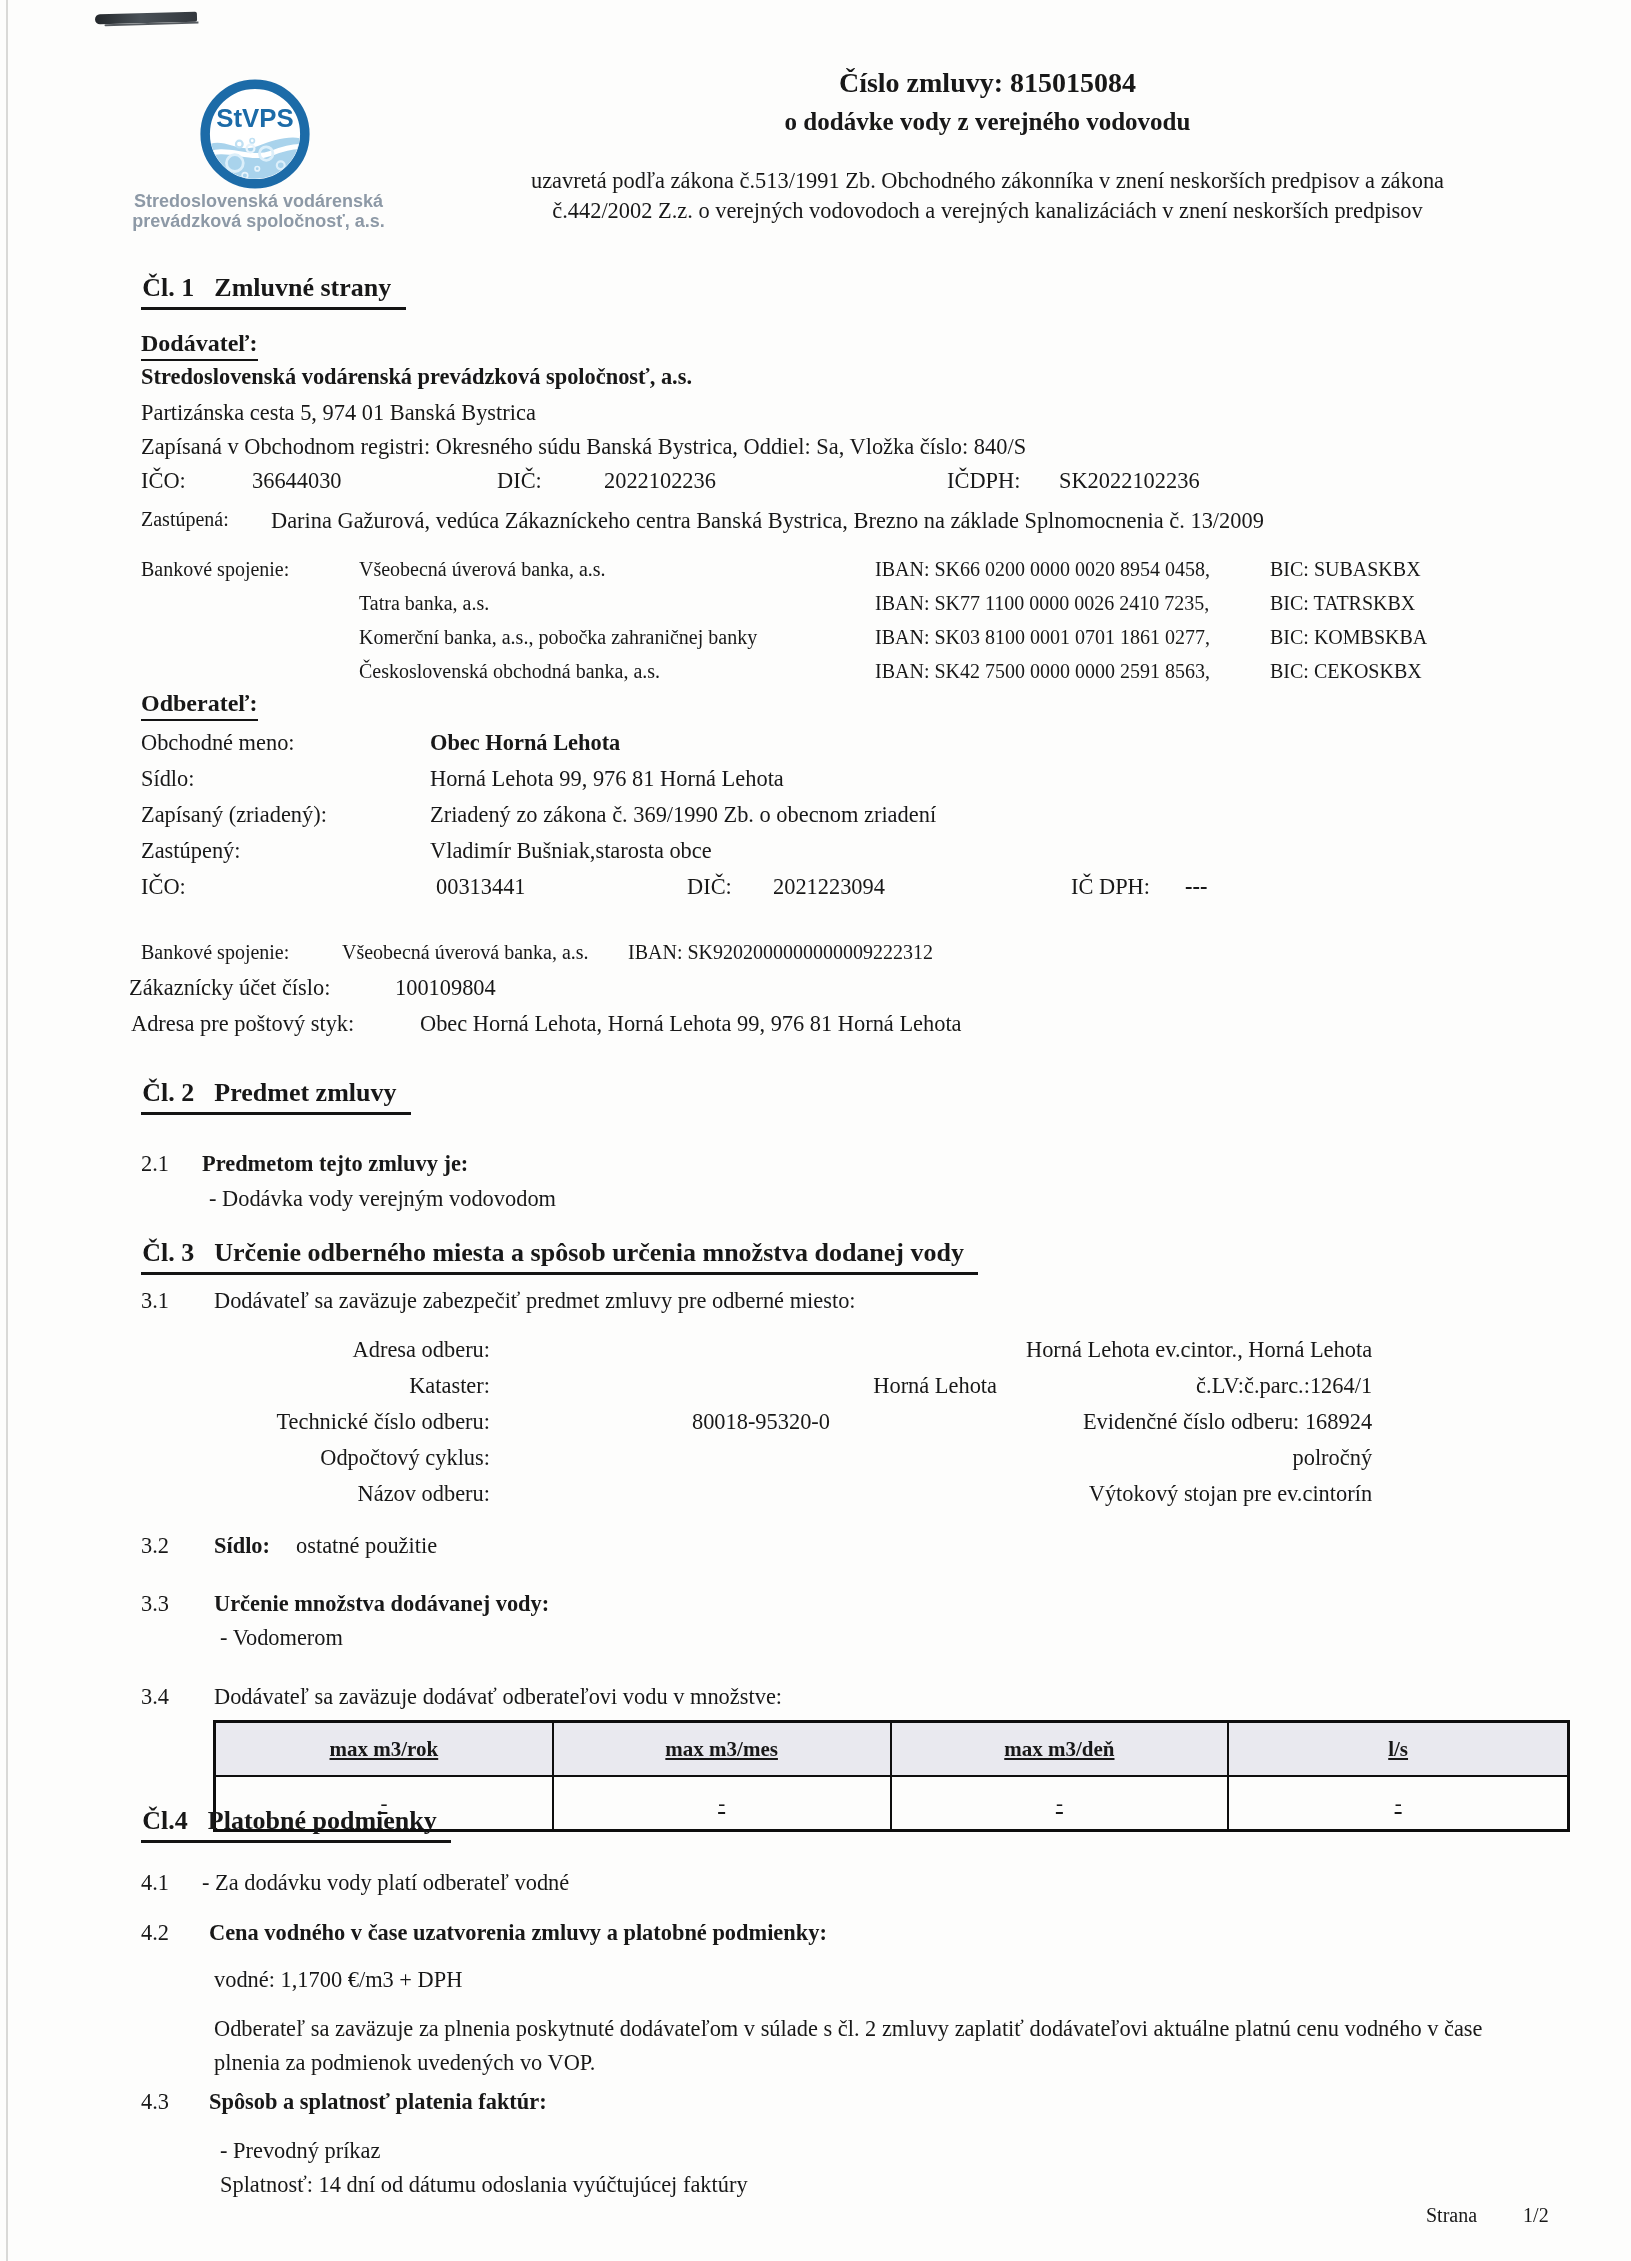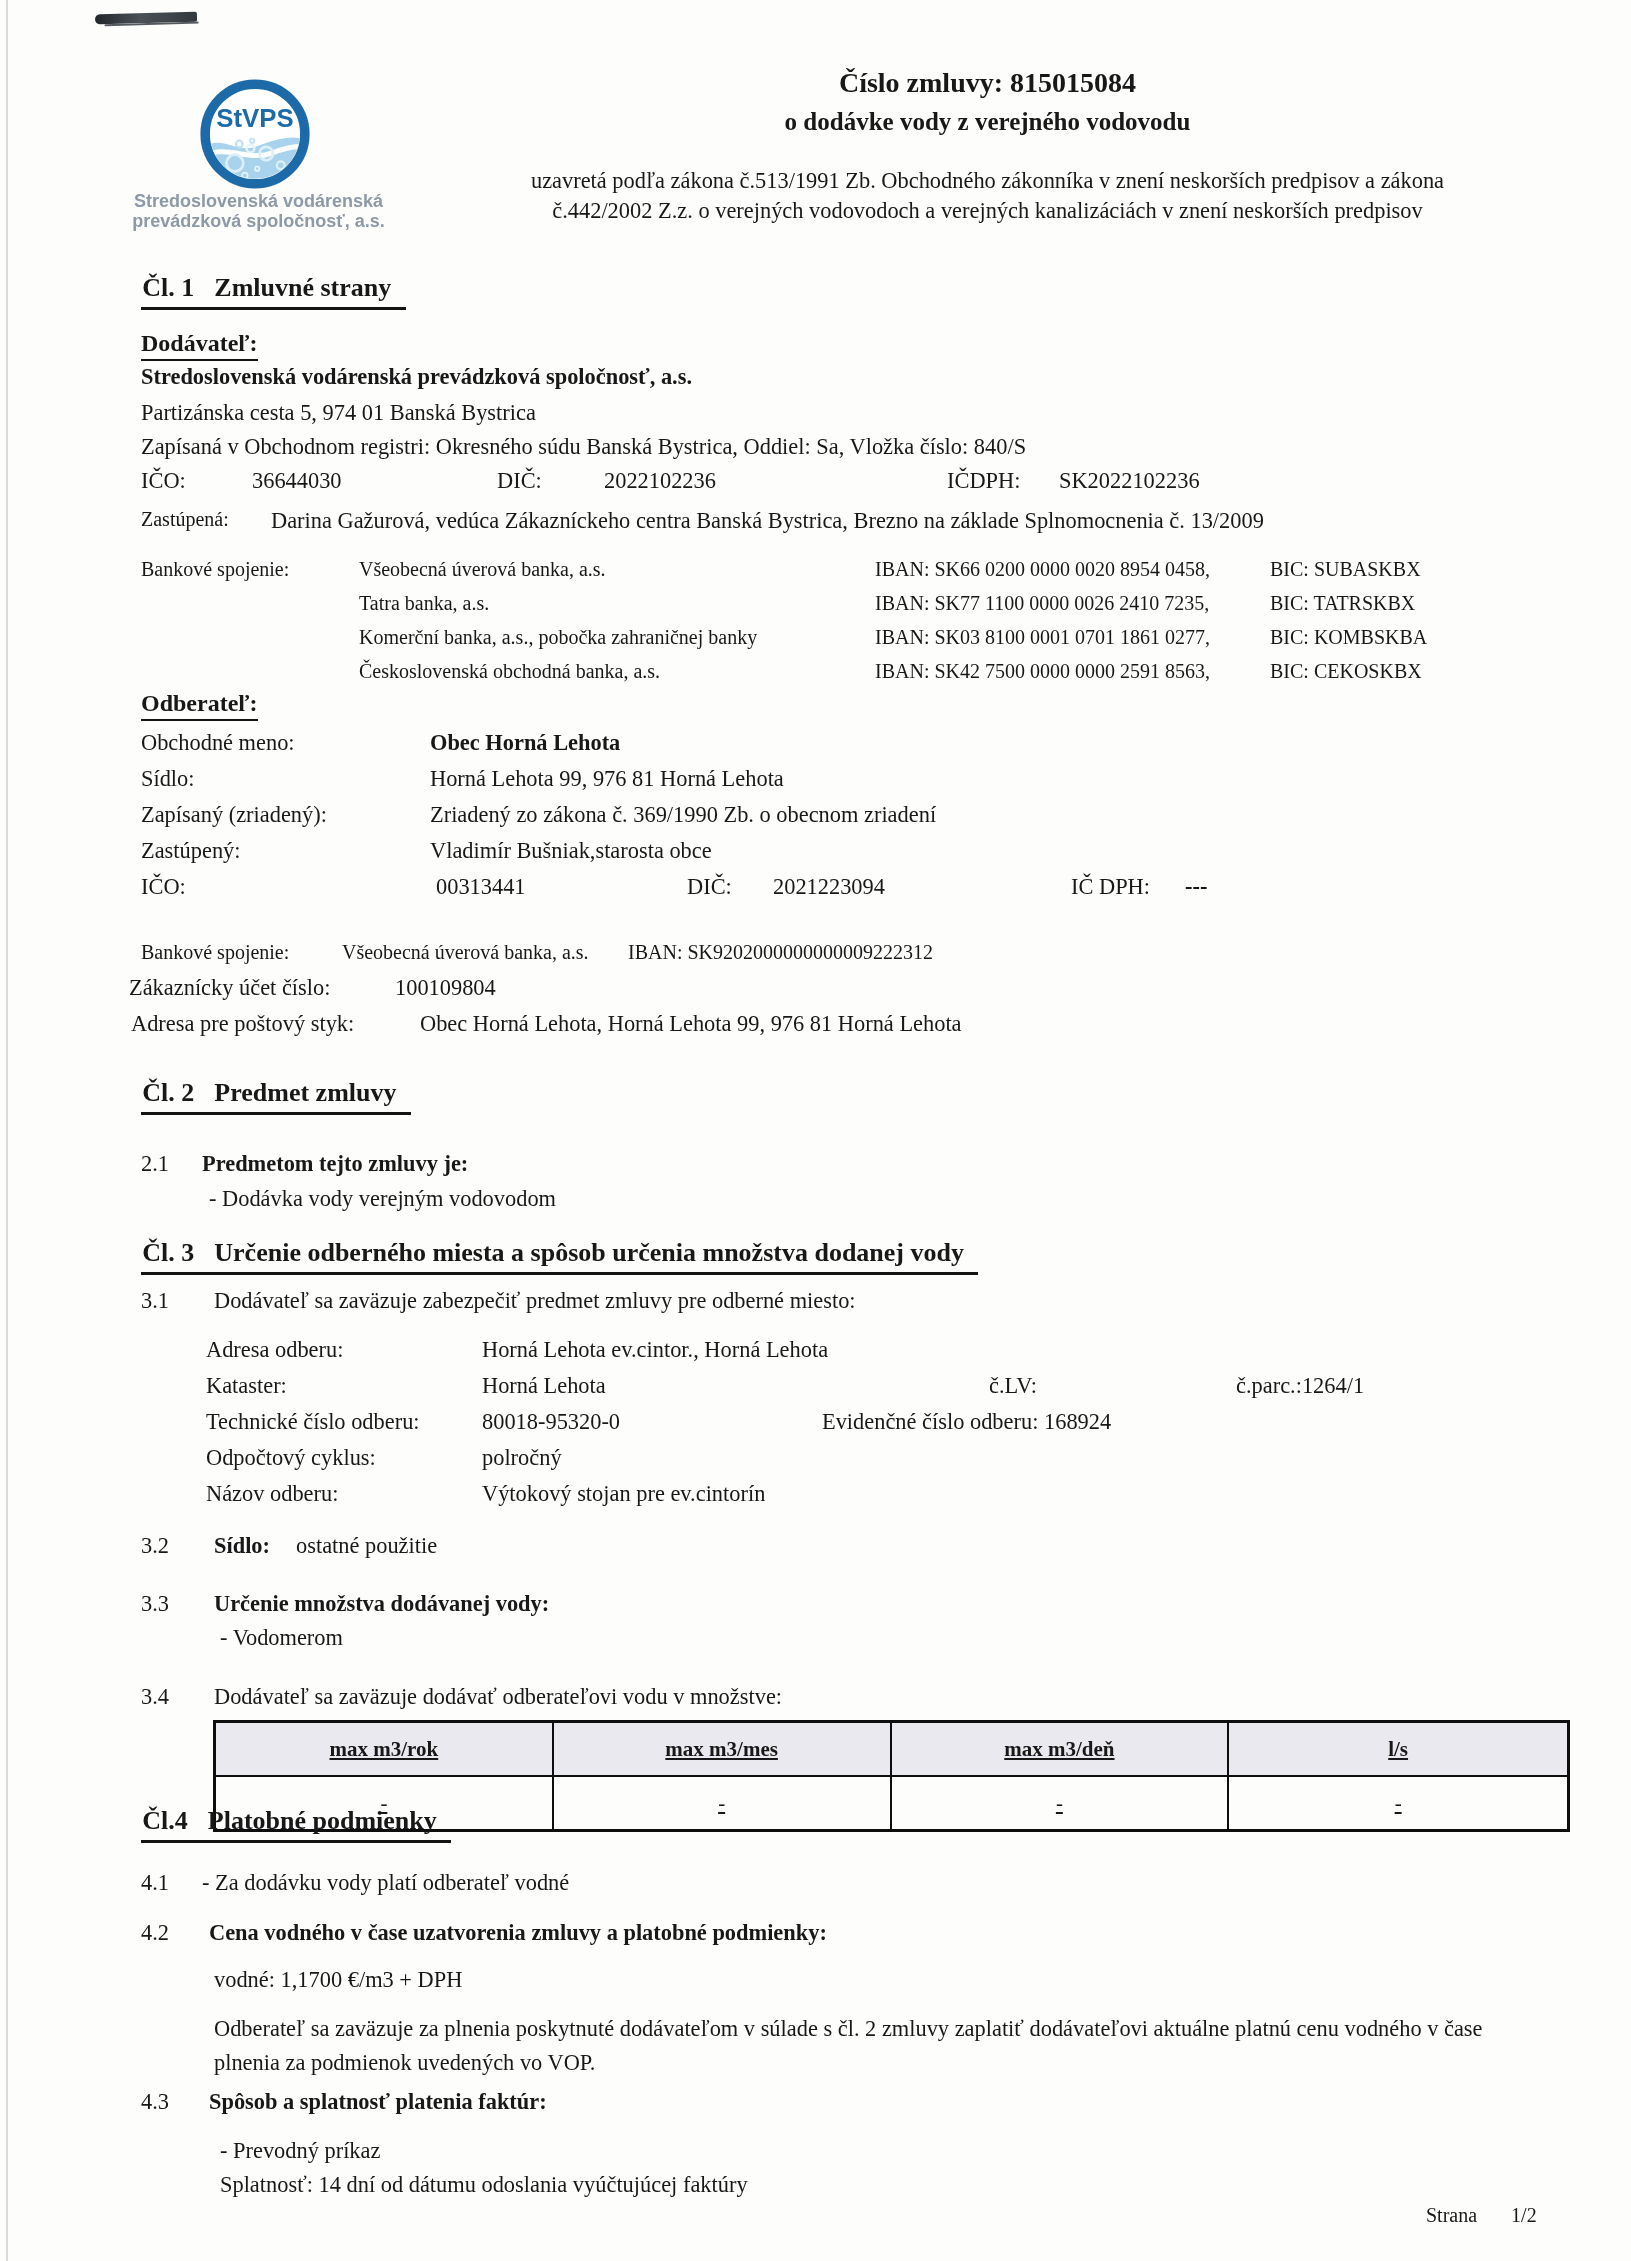--- a/index.html
+++ b/index.html
@@ -60,21 +60,21 @@
   }
   .qtable .hrow,.qtable .vrow{display:grid;grid-template-columns:1fr 1fr 1fr 1fr;}
   .qtable .hrow{background:var(--table-header-bg,#e9e9ef);border-bottom:2.6px solid #0e0e0e;}
   .qtable .cell{
     height:52px;display:flex;align-items:center;justify-content:center;
     font-size:21px;border-right:2px solid #0e0e0e;text-decoration:underline;
   }
   .qtable .cell:last-child{border-right:none;}
   .qtable .hrow .cell{font-weight:bold;}
   .footer{left:1426px;top:2204px;font-size:20px;}
-  .footer .pg{margin-left:34px;}
+  .footer .pg{margin-left:46px;}
 </style>
 </head>
 <body>
 
 <div class="page">
 
   <div class="scan-bar"></div>
   <div class="edge-line"></div>
 
   <div class="abs" style="left:199px;top:78px;width:112px;height:112px;">
@@ -215,21 +215,21 @@
   <div class="abs t34 b" style="left:202px;top:1151px;">Predmetom tejto zmluvy je:</div>
   <div class="abs t34" style="left:209px;top:1186px;">- Dodávka vody verejným vodovodom</div>
 
   <div class="abs" style="left:141px;top:1238px;">
     <span class="art-head"><span>Čl. 3</span><span class="gap"></span><span>Určenie odberného miesta a spôsob určenia množstva dodanej vody</span></span>
   </div>
 
   <div class="abs t34" style="left:141px;top:1288px;">3.1</div>
   <div class="abs t34" style="left:214px;top:1288px;">Dodávateľ sa zaväzuje zabezpečiť predmet zmluvy pre odberné miesto:</div>
 
-  <div class="abs t34 s31-rows" style="left:206px;top:1337px;">
+  <div class="abs t34 s31-rows" style="left:214px;top:1337px;text-align:right;">
     <div class="r grid" style="grid-template-columns:276px auto;">
       <span>Adresa odberu:</span>
       <span>Horná Lehota ev.cintor., Horná Lehota</span>
     </div>
     <div class="r grid" style="grid-template-columns:276px 507px 247px auto;">
       <span>Kataster:</span>
       <span>Horná Lehota</span>
       <span>č.LV:</span>
       <span>č.parc.:1264/1</span>
     </div>

